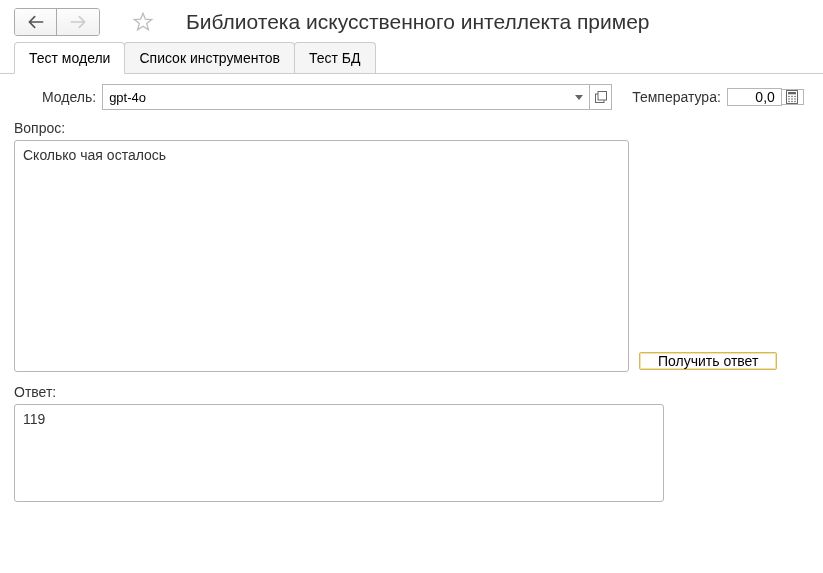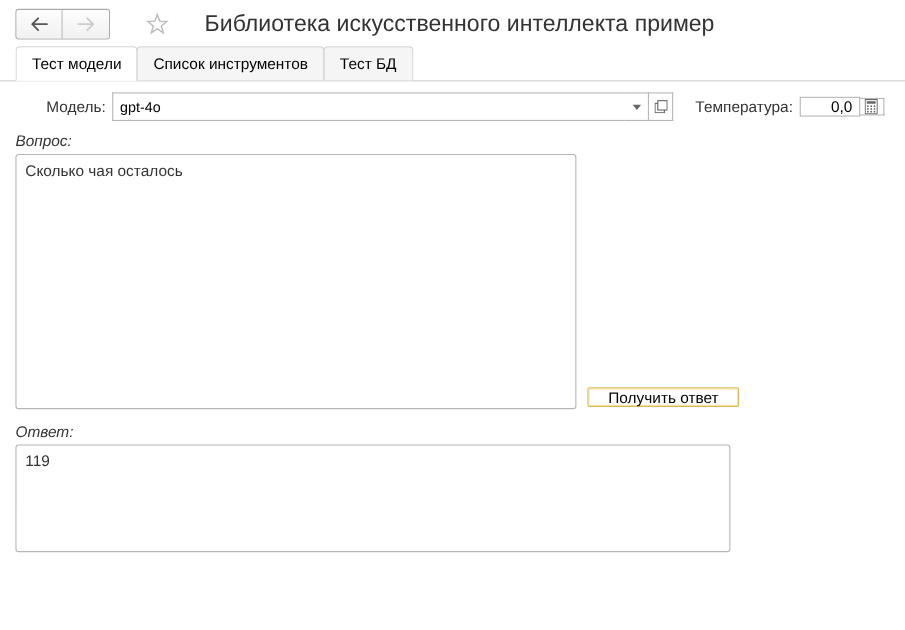--- a/index.html
+++ b/index.html
@@ -136,30 +136,29 @@
       width: 22px;
       display: flex;
       align-items: center;
       justify-content: center;
       cursor: pointer;
     }
     .field-label {
       font-size: 14px;
       margin-bottom: 4px;
       display: block;
-      font-style: italic;
     }
     .question-area {
       display: flex;
       gap: 10px;
       align-items: flex-end;
       margin-bottom: 12px;
     }
     .textarea {
-      width: 510px;
+      width: 615px;
       height: 232px;
       border: 1px solid #b6b6b6;
       border-radius: 3px;
       padding: 6px 8px;
       font-family: Arial, sans-serif;
       font-size: 14px;
       resize: none;
       outline: none;
       color: #333;
     }

